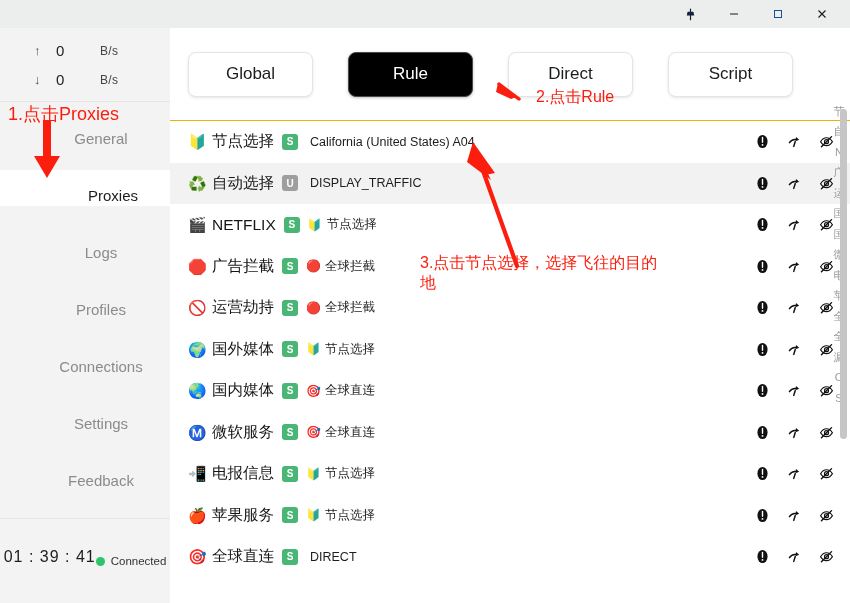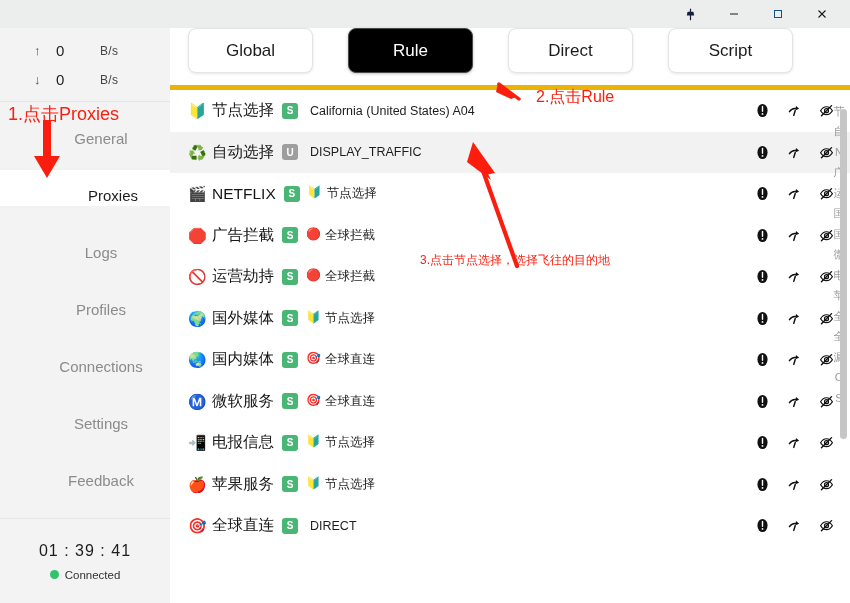--- a/index.html
+++ b/index.html
@@ -85,40 +85,40 @@
     position: relative; z-index: 3;
     cursor: default;
     margin-left: 32px;
   }
   .nav-item.active { color: #1d1d1d; padding-left: 24px; }
 
   .side-footer {
     position: absolute; bottom: 0; left: 0;
     width: 170px; height: 85px;
     border-top: 1px solid #e6e6e6;
-    display: flex; flex-direction: column; align-items: center; justify-content: center;
+    display: flex; flex-direction: row; align-items: center; justify-content: center;
     z-index: 3;
   }
   .clock { font-size: 16px; color: #1d1d1d; letter-spacing: 1px; margin-bottom: 9px; }
   .conn-line { display: flex; align-items: center; gap: 6px; font-size: 11.5px; color: #333; }
   .dot-green { width: 9px; height: 9px; border-radius: 50%; background: #2fc46a; display:inline-block; }
 
   
   .main {
     position: absolute; top: 28px; left: 170px;
     width: 680px; height: 575px;
     background: #ffffff;
   }
   .mode-bar {
     position: relative;
-    height: 62px;
-    display: flex; 
+    height: 93px;
+    display: flex; align-items: center;
     padding: 0 18px;
     gap: 0;
-    border-bottom: 5px solid #eab308;
+    border-bottom: 1px solid #eab308;
   }
   .mode-btn {
     width: 125px; height: 45px;
     margin-right: 35px;
     border-radius: 8px;
     background: #ffffff;
     border: 1px solid #e4e4e4;
     box-shadow: 0 1px 3px rgba(0,0,0,.10);
     display: flex; align-items: center; justify-content: center;
     font-size: 17px; color: #1c1c1c;
@@ -155,21 +155,21 @@
     display: inline-flex; align-items: center; justify-content: center;
     font-size: 10px; font-weight: 700; color: #ffffff;
     margin-right: 8px;
     flex: none;
   }
   .p-badge.s { background: #49b675; }
   .p-badge.u { background: #9e9e9e; }
   .p-now {
     font-size: 12.5px; color: #1d1d1d;
     white-space: nowrap;
-    display: flex; align-items: flex-start; gap: 4px;
+    display: flex; align-items: center; gap: 4px;
   }
   .p-now .now-emoji { font-size: 12px; }
   .p-spacer { flex: 1 1 auto; }
   .p-actions { display: flex; align-items: center; gap: 17px; flex: none; }
   .act-ico { width: 15px; height: 15px; display: block; cursor: default; }
 
   
   .rail {
     position: absolute; top: 101px; right: 0;
     width: 22px; height: 430px;
@@ -202,21 +202,21 @@
   .anno {
     position: absolute;
     color: #fb1e0e;
     font-weight: 400;
     z-index: 30;
     pointer-events: none;
     line-height: 1.25;
   }
   #anno1 { left: 8px;  top: 103px; font-size: 18px; }
   #anno2 { left: 536px; top: 87px; font-size: 16px; }
-  #anno3 { left: 420px; top: 253px; font-size: 12px; width: 250px; }
+  #anno3 { left: 420px; top: 253px; font-size: 16px; width: 250px; }
   .arrow-svg { position: absolute; z-index: 29; pointer-events: none; }
 </style>
 </head>
 <body>
 
 <div id="app">
 
   <div class="titlebar">
     <div class="tb-btn">
       <svg width="13" height="13" viewBox="0 0 16 16" fill="none">

